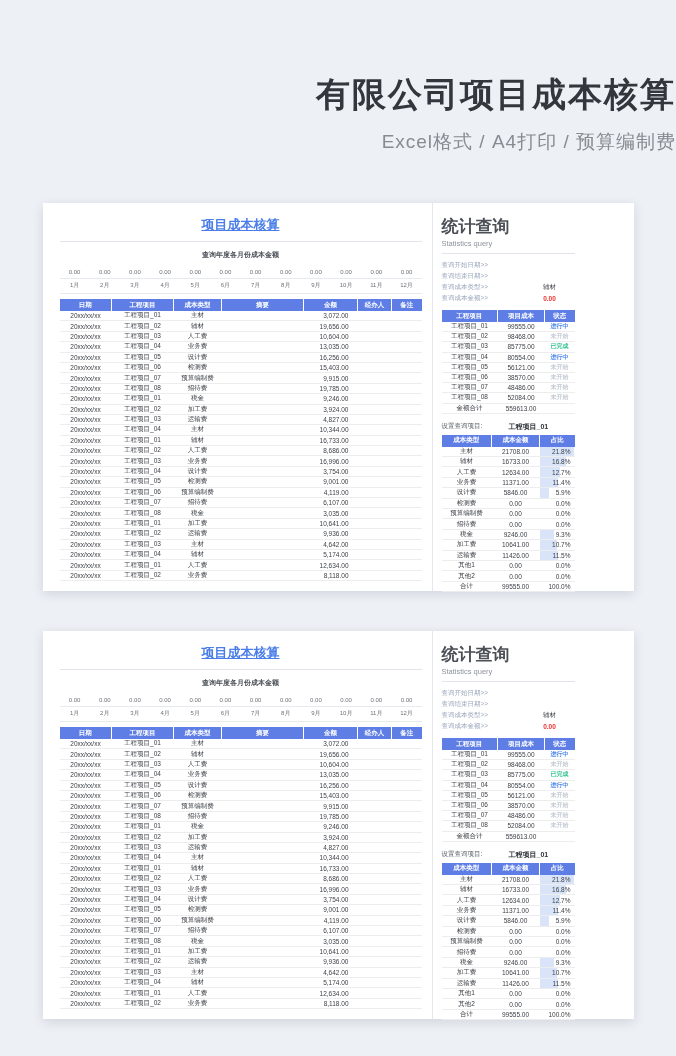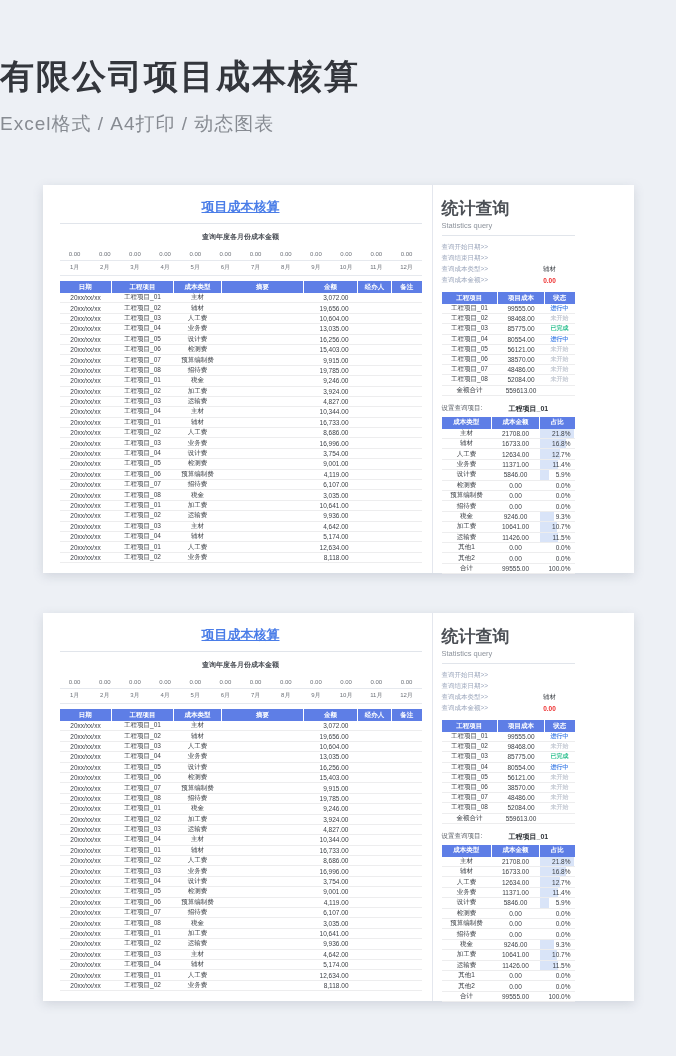--- a/index.html
+++ b/index.html
@@ -2,21 +2,21 @@
 <html><head>
 <meta charset="utf-8">
 <style>
   html,body{margin:0;padding:0;}
   body{
     width:676px;height:1056px;
     background:#edf0f5;
     font-family:"Liberation Sans","DejaVu Sans",sans-serif;
     overflow:hidden;
   }
-  .hero{text-align:left;padding-top:54px;}
+  .hero{text-align:right;padding-top:72px;}
   .hero h1{
     margin:0;font-size:34px;font-weight:700;color:#33363c;letter-spacing:2px;
   }
   .hero p{margin:11px 0 0;font-size:19px;color:#878b92;letter-spacing:1px;}
 
   .sheet{
     width:591px;margin:16px auto;background:#ffffff;
     box-shadow:0 3px 10px rgba(95,105,125,.20);
     display:flex;height:388px;box-sizing:border-box;
   }
@@ -70,21 +70,21 @@
   .st-done{color:#2bbf8e;}
   .audit{display:flex;align-items:center;margin:8px 0 3px;font-size:6.5px;color:#5a5f66;}
   .audit .av{flex:1;text-align:center;font-size:7px;font-weight:700;color:#2f3338;}
   .bd td.pct{text-align:right;padding-right:4px;}
 </style>
 </head>
 <body>
 
 <div class="hero">
   <h1>有限公司项目成本核算</h1>
-  <p>Excel格式 / A4打印 / 动态图表</p>
+  <p>Excel格式 / A4打印 / 预算编制费</p>
 </div>
 
 <div id="pages">
   <div class="sheet first">
     <div class="sl">
       <div class="stitle">项目成本核算</div>
       <div class="rule"></div>
       <div class="caption">查询年度各月份成本金额</div>
       <div class="chart">
         <div class="cvals">

